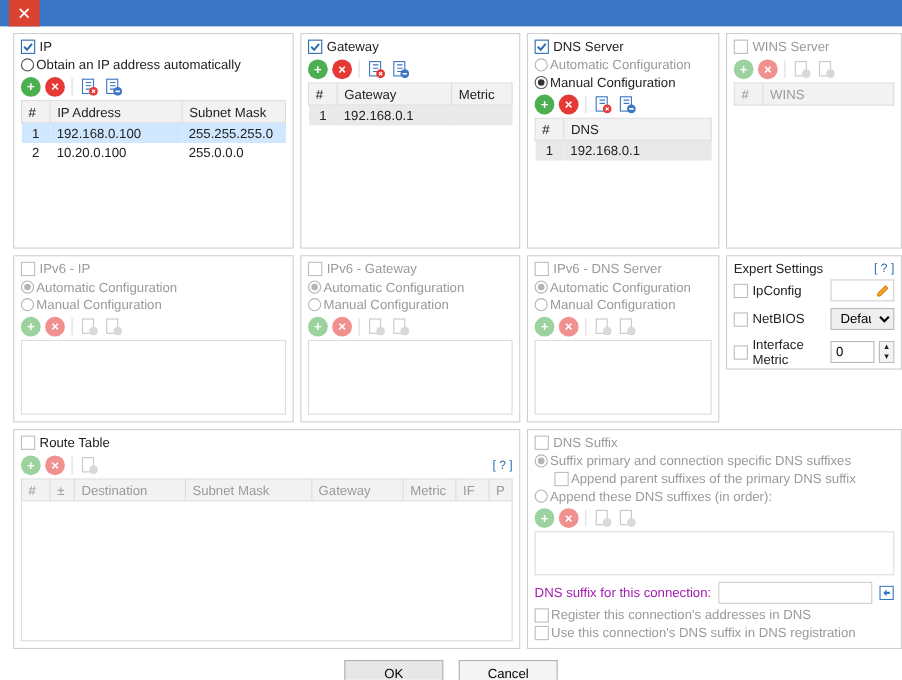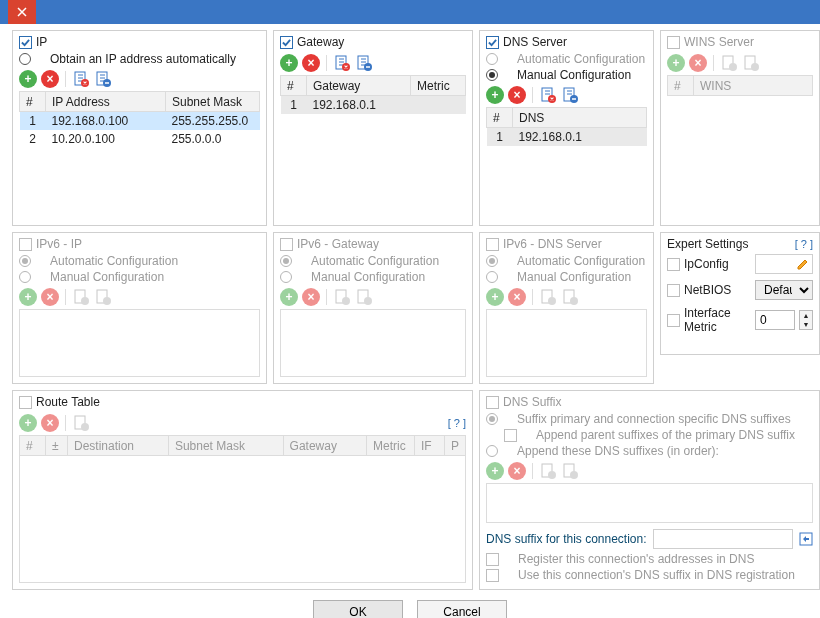--- a/index.html
+++ b/index.html
@@ -84,21 +84,21 @@
     background: #fff;
     cursor: pointer;
     flex-shrink: 0;
   }
   .radio.disabled { border-color: #b5b5b5; cursor: default; }
   .radio .dot { width: 6px; height: 6px; background: #333; border-radius: 50%; }
   .radio.disabled .dot { background: #b5b5b5; }
   .opt-row {
     display: flex;
     align-items: center;
-    gap: 19px;
+    gap: 2px;
     margin: 1px 0;
   }
   .toolbar {
     display: flex;
     align-items: center;
     gap: 4px;
     margin: 3px 0 3px 0;
   }
   .toolbar .sep {
     width: 1px;
@@ -186,21 +186,21 @@
     background: #f4f4f4;
     cursor: pointer;
     font-size: 12px;
   }
   .btn.primary { background: #e7e7e7; }
   .suffix-label-row {
     display:flex;
     align-items:center;
     gap:6px;
     margin-top:6px;
-    color:#0c4a6e;
+    color:#a21caf;
   }
   .suffix-input {
     flex:1;
     height:20px;
     border:1px solid #cfcfcf;
     background:#fff;
   }
   .colnum { width:26px; text-align:center; }
   .spin {
     display:flex; flex-direction:column; border:1px solid #b9b9b9;
@@ -507,21 +507,21 @@
       <span class="doc-ico disabled">
           <svg class="doc-svg" viewBox="0 0 16 16">
             <rect x="2" y="1" width="10" height="13" fill="#fff" stroke="#9a9a9a"></rect>
             <circle cx="12" cy="12" r="4" fill="#bbb"></circle>
           </svg>
         </span>
     </div>
     <div class="grid-wrap"></div>
   </div>
 
-  <div class="panel" style="height:123px; align-self:start">
+  <div class="panel" style="height:104px; align-self:start">
     <div style="display:flex; justify-content:space-between; align-items:center">
       <span>Expert Settings</span>
       <span class="help-link">[ ? ]</span>
     </div>
     <div class="expert-row">
       <span class="chk disabled"></span>
       <span class="exp-label">IpConfig</span>
       <div style="display:flex; align-items:center; border:1px solid #cfcfcf; height:20px; width:58px; justify-content:flex-end; padding-right:2px">
         <svg class="edit-ico" viewBox="0 0 14 14">
             <path d="M2 10 L9 3 L11 5 L4 12 L2 12 Z" fill="#f7a92b" stroke="#d27e00"></path>

